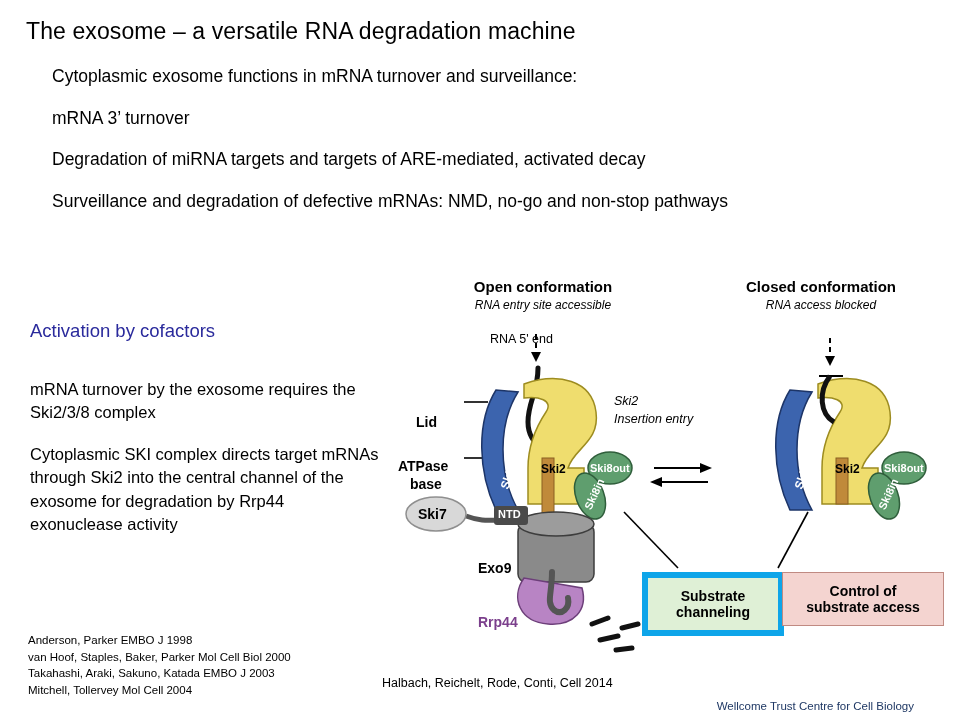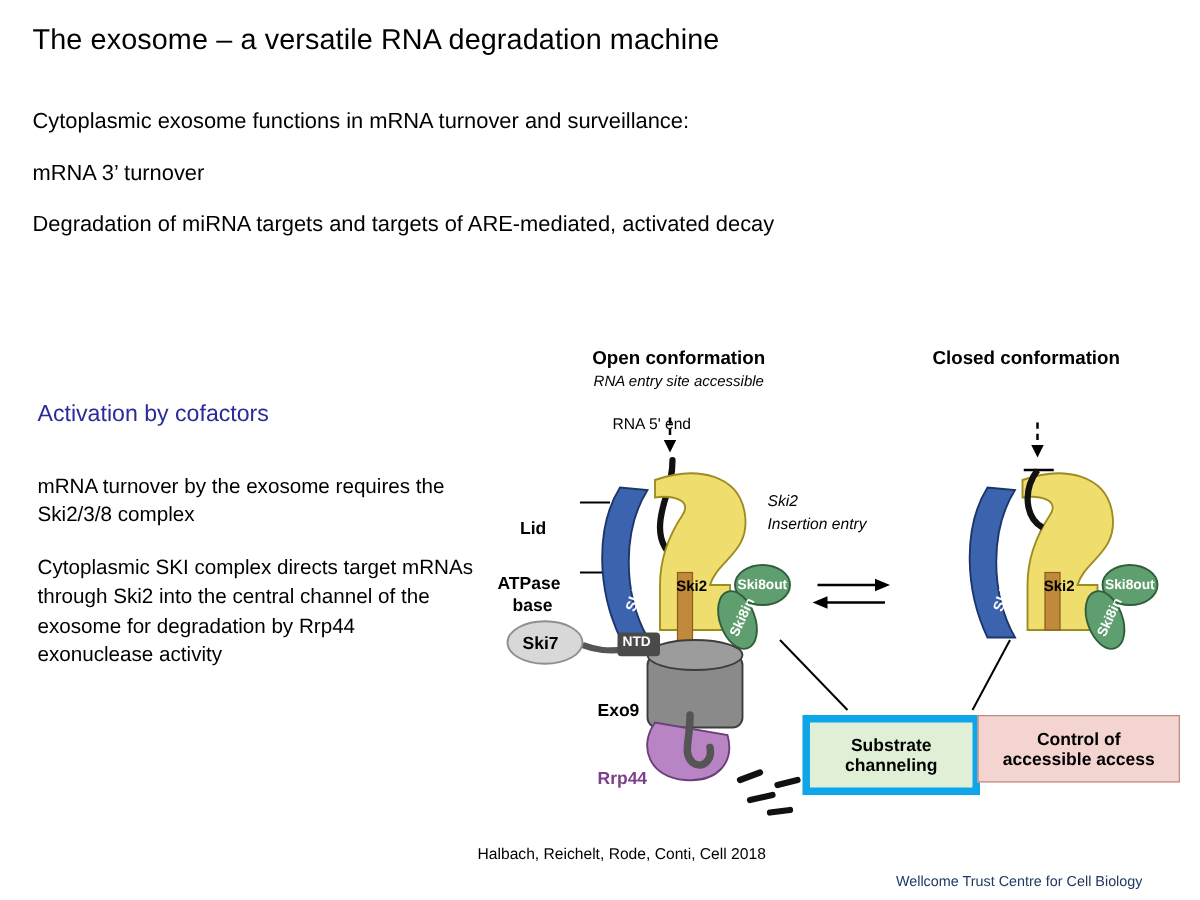--- a/index.html
+++ b/index.html
@@ -23,24 +23,23 @@
   .title {
     position: absolute;
     left: 26px;
     top: 18px;
     font-size: 23px;
     color: #000;
     letter-spacing: 0.1px;
   }
   .bullets {
     position: absolute;
-    left: 26px;
+    left: 52px;
     top: 68px;
     width: 880px;
-    margin-top: 20px;
   }
   .bullets .line {
     font-size: 17.5px;
     line-height: 1.0;
     margin-bottom: 24px;
     color: #000;
   }
   .section-head {
     position: absolute;
     left: 30px;
@@ -155,40 +154,48 @@
 <body>
 
 <div class="slide">
 
   <div class="title">The exosome – a versatile RNA degradation machine</div>
 
   <div class="bullets">
     <div class="line">Cytoplasmic exosome functions in mRNA turnover and surveillance:</div>
     <div class="line">mRNA 3’ turnover</div>
     <div class="line">Degradation of miRNA targets and targets of ARE-mediated, activated decay</div>
+    <div class="line">Surveillance and degradation of defective mRNAs: NMD, no-go and non-stop pathways</div>
   </div>
 
   <div class="section-head">Activation by cofactors</div>
 
   <div class="body-col">
     <p>mRNA turnover by the exosome requires the Ski2/3/8 complex</p>
     <p>Cytoplasmic SKI complex directs target mRNAs through Ski2 into the central channel of the exosome for degradation by Rrp44 exonuclease activity</p>
   </div>
 
-
-  <div class="credit">Halbach, Reichelt, Rode, Conti, Cell 2018</div>
+  <div class="refs">
+    <div>Anderson, Parker EMBO J 1998</div>
+    <div>van Hoof, Staples, Baker, Parker Mol Cell Biol 2000</div>
+    <div>Takahashi,  Araki,  Sakuno, Katada EMBO J 2003</div>
+    <div>Mitchell, Tollervey Mol Cell 2004</div>
+  </div>
+
+  <div class="credit">Halbach, Reichelt, Rode, Conti, Cell 2014</div>
 
   <div class="footer">Wellcome Trust Centre  for Cell Biology</div>
 
   <div class="figure">
 
     <div class="fig-head" style="left:20px; top:6px; width:290px;">Open conformation</div>
     <div class="fig-sub" style="left:20px; top:26px; width:290px;text-align:center;">RNA entry site accessible</div>
 
     <div class="fig-head" style="left:318px; top:6px; width:250px;">Closed conformation</div>
+    <div class="fig-sub" style="left:318px; top:26px; width:250px;">RNA access blocked</div>
 
     <svg class="overlay" viewBox="0 0 578 395">
 
       <g stroke="#000" stroke-width="2" fill="none">
         <path d="M158,62 L158,82" stroke-dasharray="5,4"></path>
       </g>
       <polygon points="158,90 153,80 163,80" fill="#000"></polygon>
 
       <g stroke="#000" stroke-width="2" fill="none">
         <path d="M452,66 L452,86" stroke-dasharray="5,4"></path>
@@ -287,18 +294,18 @@
     <div class="box-green" style="left:264px; top:300px; width:130px; height:52px;">
       <div>
         <div>Substrate</div>
         <div>channeling</div>
       </div>
     </div>
 
     <div class="box-red" style="left:404px; top:300px; width:160px; height:52px;">
       <div>
         <div>Control of</div>
-        <div>accessible access</div>
+        <div>substrate access</div>
       </div>
     </div>
 
   </div>
 </div>
 
 </body></html>

